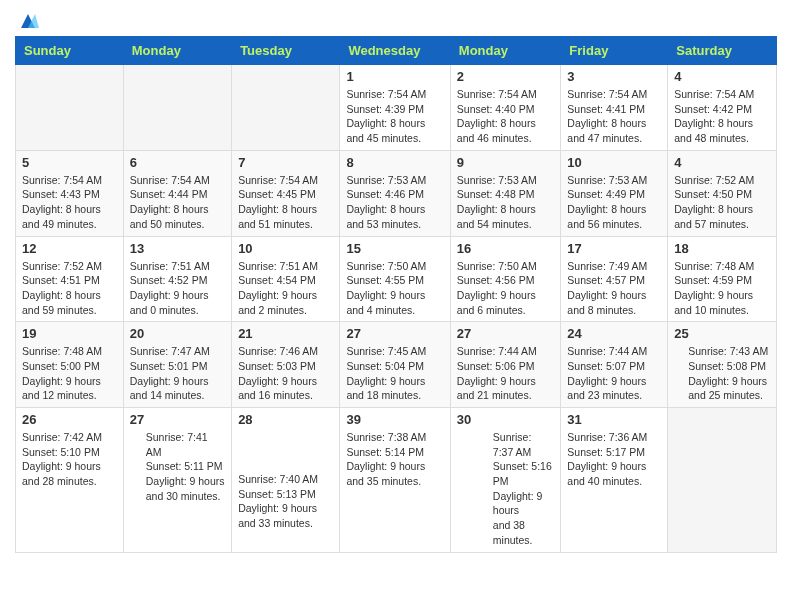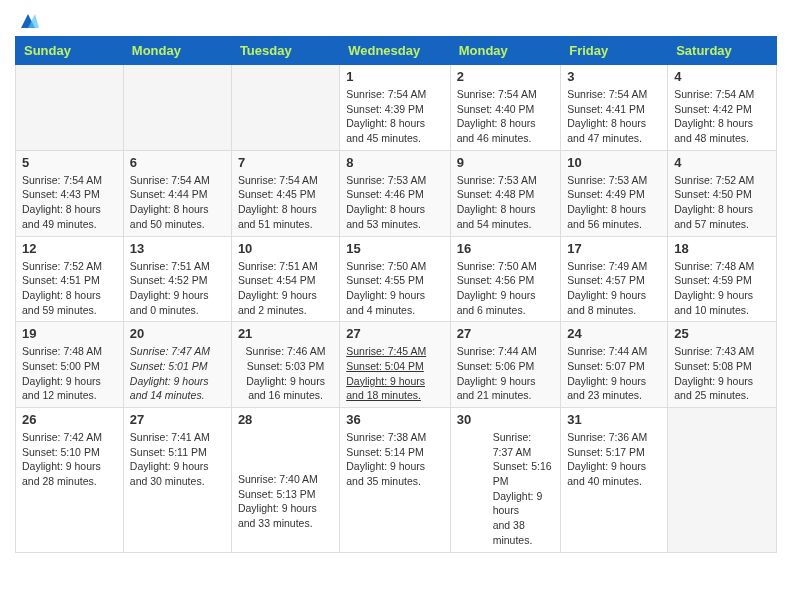--- a/index.html
+++ b/index.html
@@ -264,85 +264,85 @@
         <tr>
           <td>
             <div class="day-number">19</div>
             <div class="day-info" style="white-space: pre-line;">Sunrise: 7:48 AM
 Sunset: 5:00 PM
 Daylight: 9 hours
 and 12 minutes.</div>
           </td>
           <td>
             <div class="day-number">20</div>
-            <div class="day-info" style="white-space: pre-line; font-style: italic;">Sunrise: 7:47 AM
+            <div class="day-info" style="white-space: pre-line;">Sunrise: 7:47 AM
 Sunset: 5:01 PM
 Daylight: 9 hours
 and 14 minutes.</div>
           </td>
           <td>
             <div class="day-number">21</div>
-            <div class="day-info" style="white-space: pre-line; text-align: center;">Sunrise: 7:46 AM
+            <div class="day-info" style="white-space: pre-line;">Sunrise: 7:46 AM
 Sunset: 5:03 PM
 Daylight: 9 hours
 and 16 minutes.</div>
           </td>
           <td>
             <div class="day-number">27</div>
-            <div class="day-info" style="white-space: pre-line; text-decoration: underline;">Sunrise: 7:45 AM
+            <div class="day-info" style="white-space: pre-line;">Sunrise: 7:45 AM
 Sunset: 5:04 PM
 Daylight: 9 hours
 and 18 minutes.</div>
           </td>
           <td>
             <div class="day-number">27</div>
             <div class="day-info" style="white-space: pre-line;">Sunrise: 7:44 AM
 Sunset: 5:06 PM
 Daylight: 9 hours
 and 21 minutes.</div>
           </td>
           <td>
             <div class="day-number">24</div>
             <div class="day-info" style="white-space: pre-line;">Sunrise: 7:44 AM
 Sunset: 5:07 PM
 Daylight: 9 hours
 and 23 minutes.</div>
           </td>
           <td>
             <div class="day-number">25</div>
-            <div class="day-info" style="white-space: pre-line;">Sunrise: 7:43 AM
+            <div class="day-info" style="white-space: pre-line; margin-left: 14px;">Sunrise: 7:43 AM
 Sunset: 5:08 PM
 Daylight: 9 hours
 and 25 minutes.</div>
           </td>
         </tr>
         <tr>
           <td>
             <div class="day-number">26</div>
             <div class="day-info" style="white-space: pre-line;">Sunrise: 7:42 AM
 Sunset: 5:10 PM
 Daylight: 9 hours
 and 28 minutes.</div>
           </td>
           <td>
             <div class="day-number">27</div>
-            <div class="day-info" style="white-space: pre-line;">Sunrise: 7:41 AM
+            <div class="day-info" style="white-space: pre-line; margin-left: 16px;">Sunrise: 7:41 AM
 Sunset: 5:11 PM
 Daylight: 9 hours
 and 30 minutes.</div>
           </td>
           <td>
             <div class="day-number">28</div>
             <div class="day-info" style="white-space: pre-line; margin-top: 45px;">Sunrise: 7:40 AM
 Sunset: 5:13 PM
 Daylight: 9 hours
 and 33 minutes.</div>
           </td>
           <td>
-            <div class="day-number">36</div>
+            <div class="day-number">39</div>
             <div class="day-info" style="white-space: pre-line;">Sunrise: 7:38 AM
 Sunset: 5:14 PM
 Daylight: 9 hours
 and 35 minutes.</div>
           </td>
           <td>
             <div class="day-number">30</div>
             <div class="day-info" style="white-space: pre-line; margin-left: 36px;">Sunrise: 7:37 AM
 Sunset: 5:16 PM
 Daylight: 9 hours

